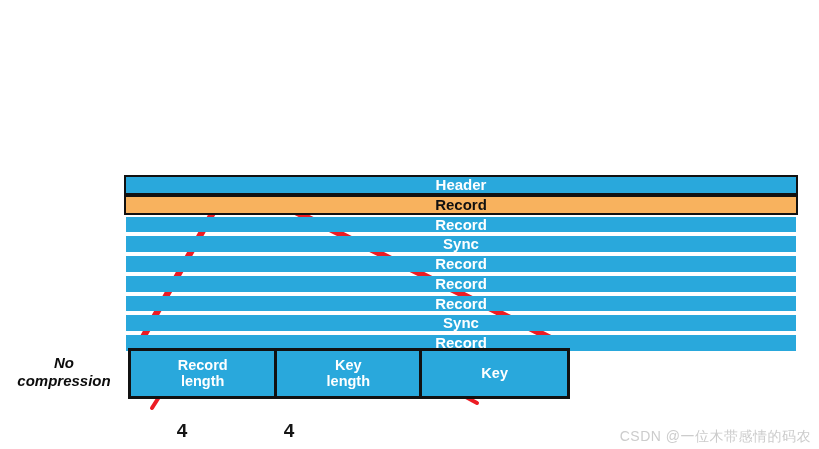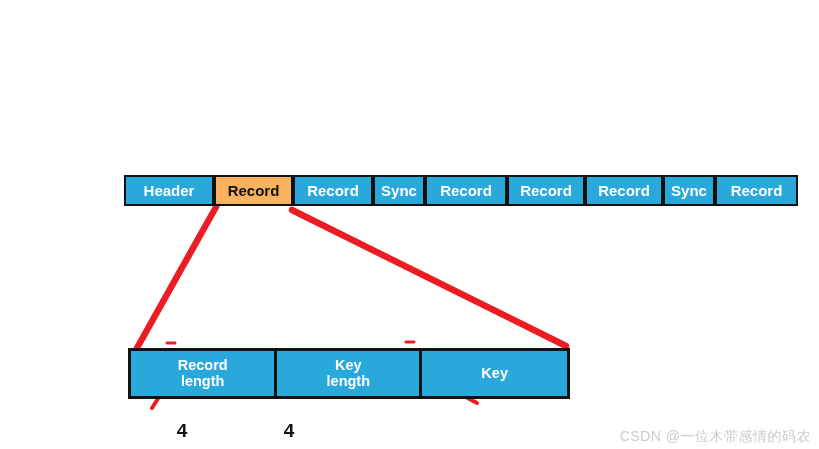--- a/index.html
+++ b/index.html
@@ -32,26 +32,27 @@
     width:819px; height:449px;
     pointer-events:none;
   }
   .red-line{ stroke:var(--connector-red,#EC1C24); stroke-width:6.5; stroke-linecap:round; fill:none;}
   .red-tick{ stroke:var(--connector-red,#EC1C24); stroke-width:4; stroke-linecap:round; fill:none;}
   .red-speck{ stroke:var(--connector-red,#EC1C24); stroke-width:3; stroke-linecap:round; fill:none;}
   
   .seq-row{
     position:absolute;
     left:124px; top:175px;
-    width:674px; height:31px;
+    width:674px; height:40px;
     box-sizing:border-box;
     background:var(--border-black,#111);
     border:2px solid var(--border-black,#111);
     display:flex;
     gap:4px;
+    flex-direction:column;
   }
   .cell{
     display:flex; align-items:center; justify-content:center;
     background:var(--block-blue,#29A8DC);
     color:#ffffff;
     font-weight:bold;
     font-size:15px;
     white-space:pre-line;
     text-align:center;
     line-height:1.05;
@@ -141,20 +142,22 @@
       <span>Record</span>
     </div>
     <div class="cell" style="flex:48 0 0">
       <span>Sync</span>
     </div>
     <div class="cell" style="flex:79 0 0">
       <span>Record</span>
     </div>
   </div>
 
+  <div class="no-comp">No
+compression</div>
 
   <div class="detail-row">
     <div class="cell" style="flex:105 0 0">
       <span>Record
 length</span>
     </div>
     <div class="cell" style="flex:104 0 0">
       <span>Key
 length</span>
     </div>

